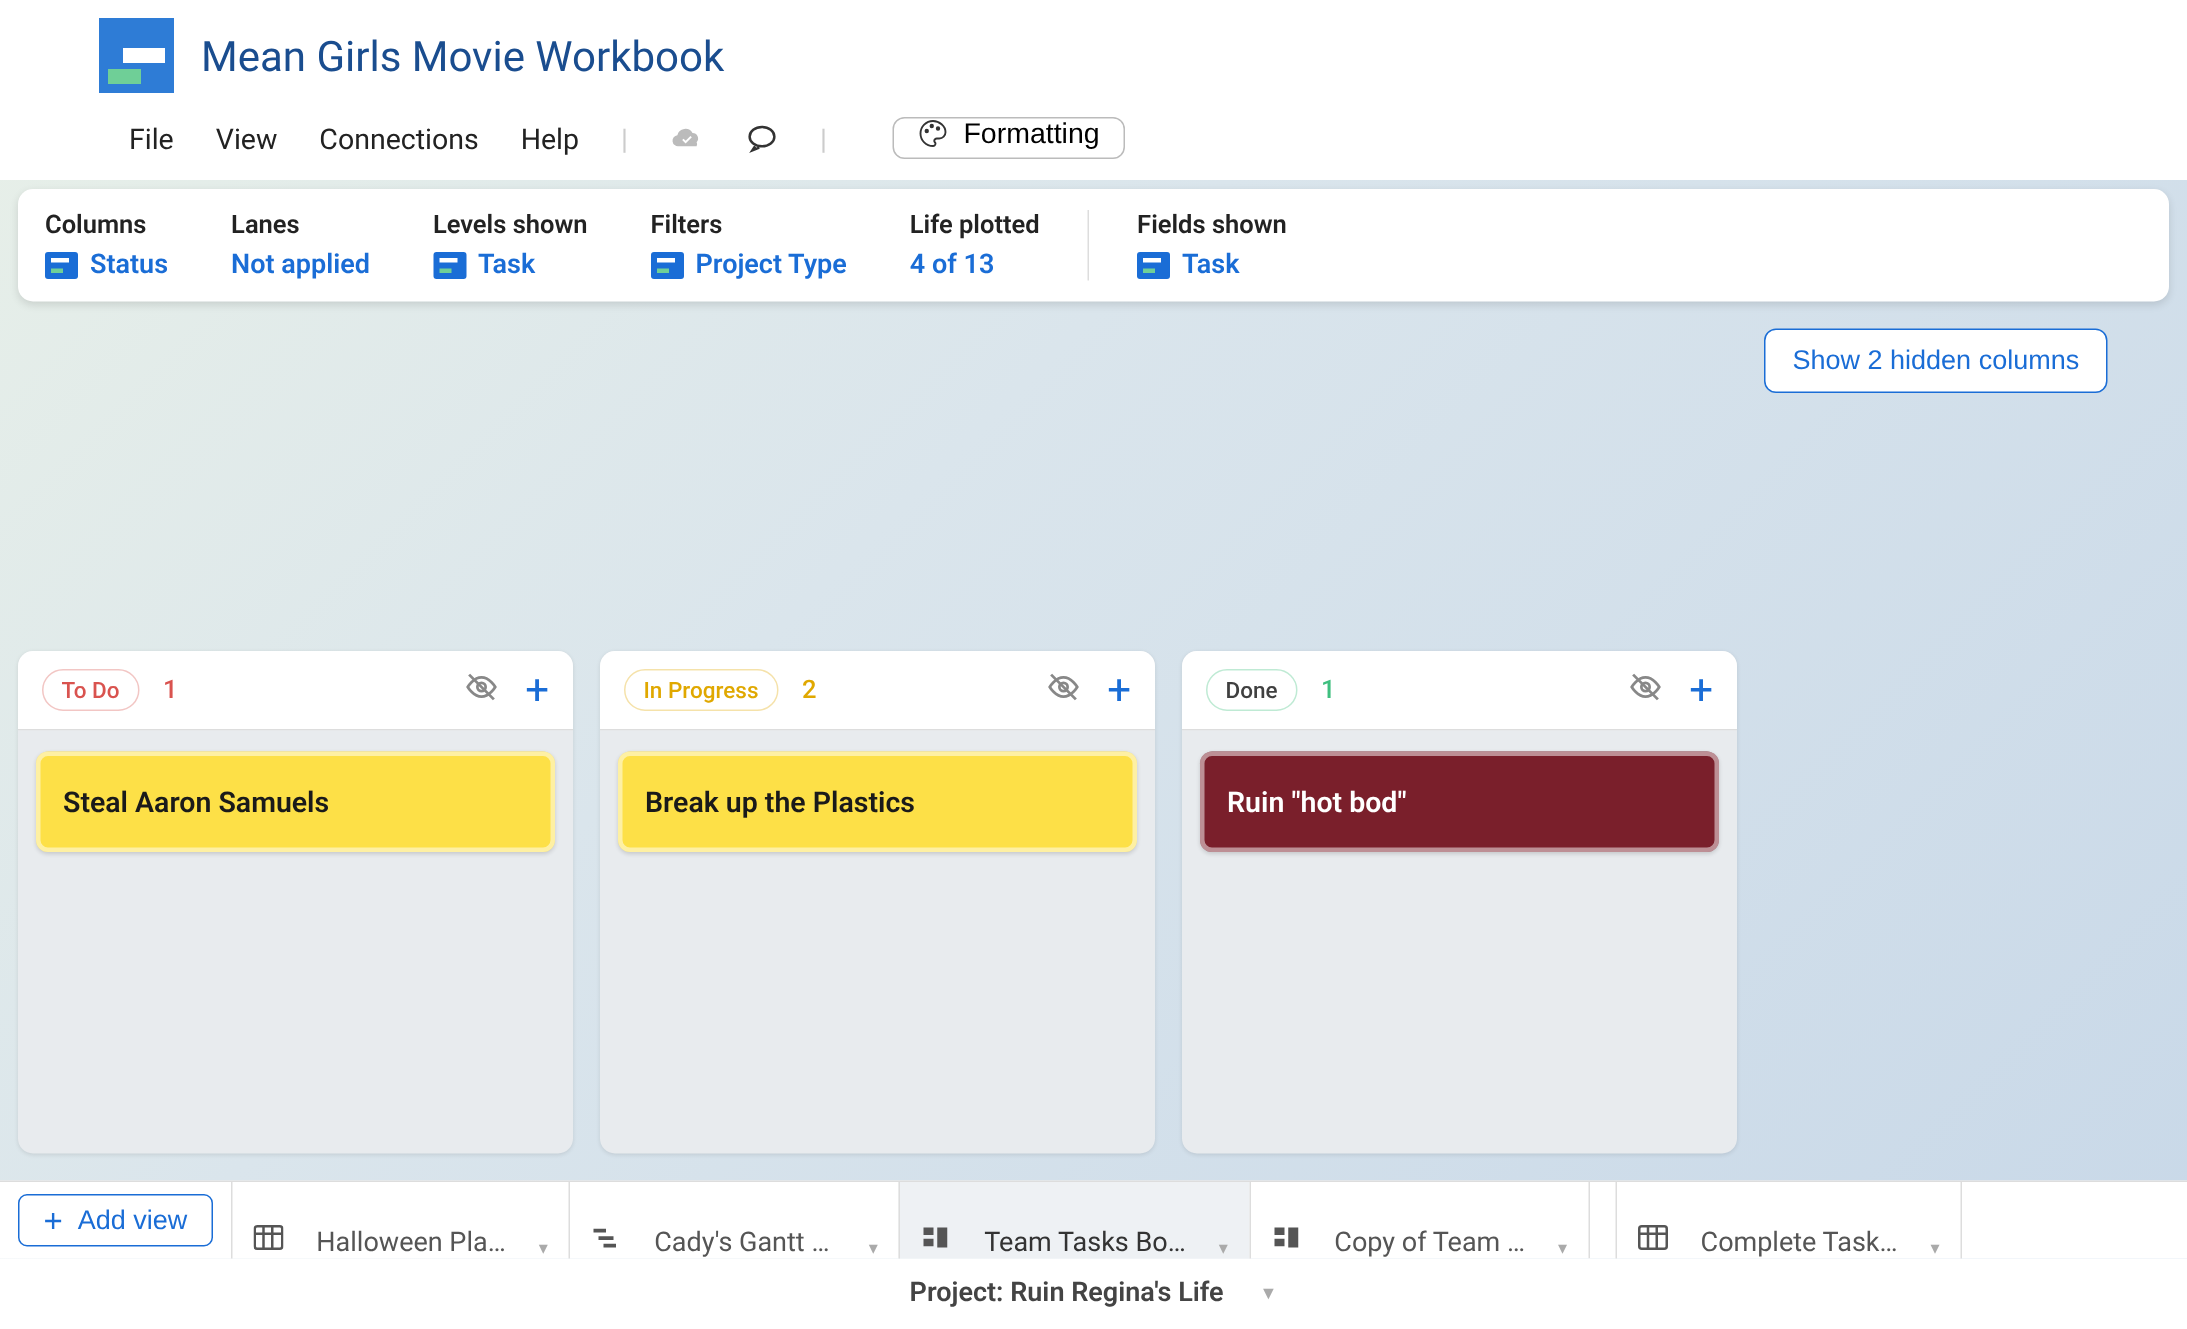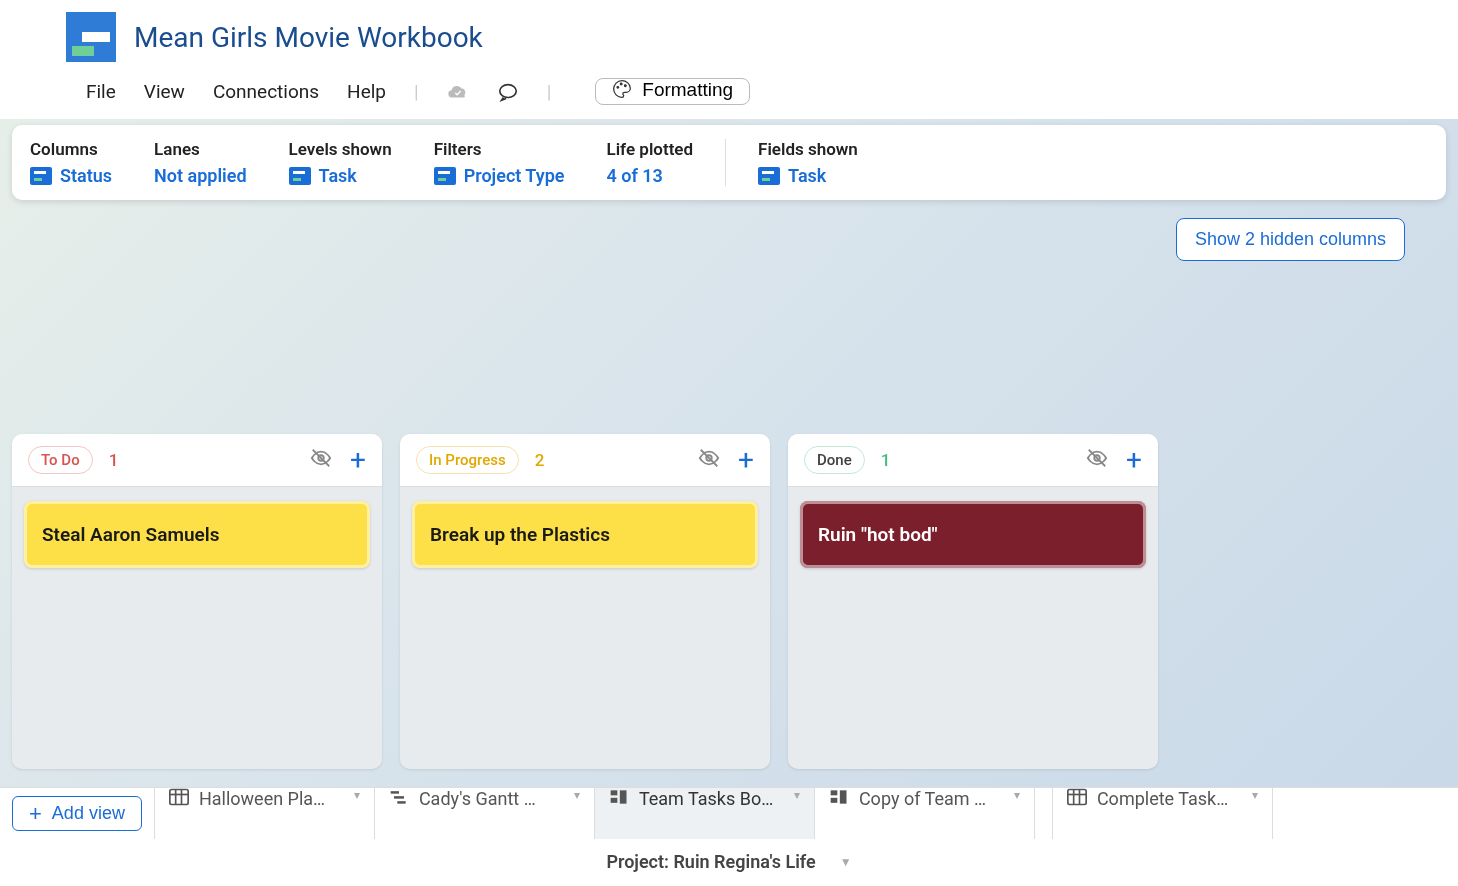--- a/index.html
+++ b/index.html
@@ -159,21 +159,21 @@
   border-radius: 6px;
   margin: 8px 12px;
   padding: 0 16px;
   display: flex; align-items:center; gap:10px;
   font-size: 18px;
   cursor: pointer;
   background:#fff;
 }
 .tab {
   border-left: 1px solid #ddd;
-  display: flex; align-items: flex-start; gap: 10px;
+  display: flex; align-items: flex-end; gap: 22px;
   padding: 0 14px;
   font-size: 18px;
   color: #555;
   cursor: pointer;
   min-width: 220px;
   position: relative;
 }
 .tab.active { background: #eef1f4; color: #333; }
 .tab .tab-caret { margin-left: auto; color: #aaa; font-size: 12px; }
 .tab-icon svg { width: 20px; height: 18px; fill:#555; }

